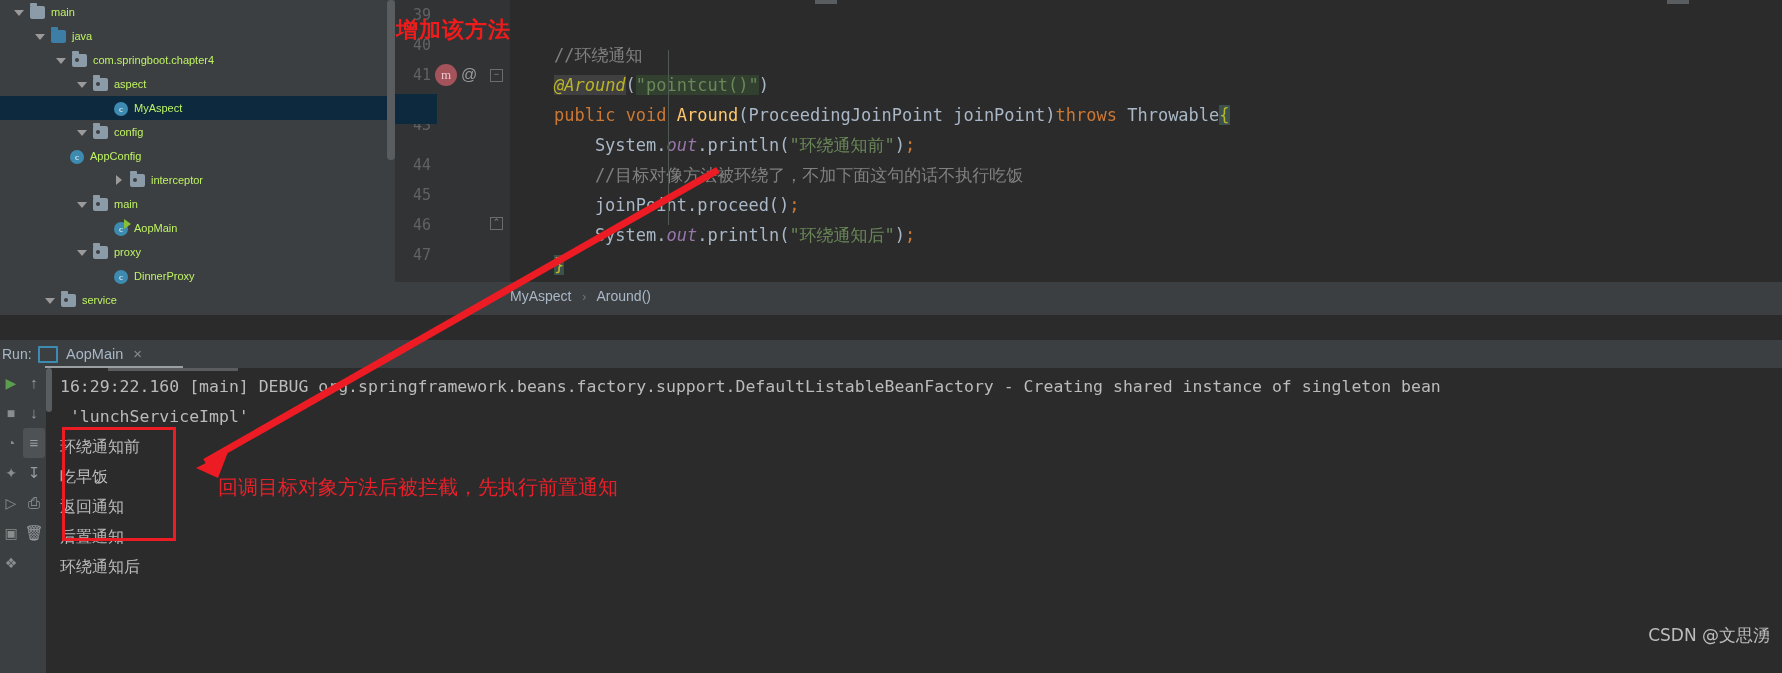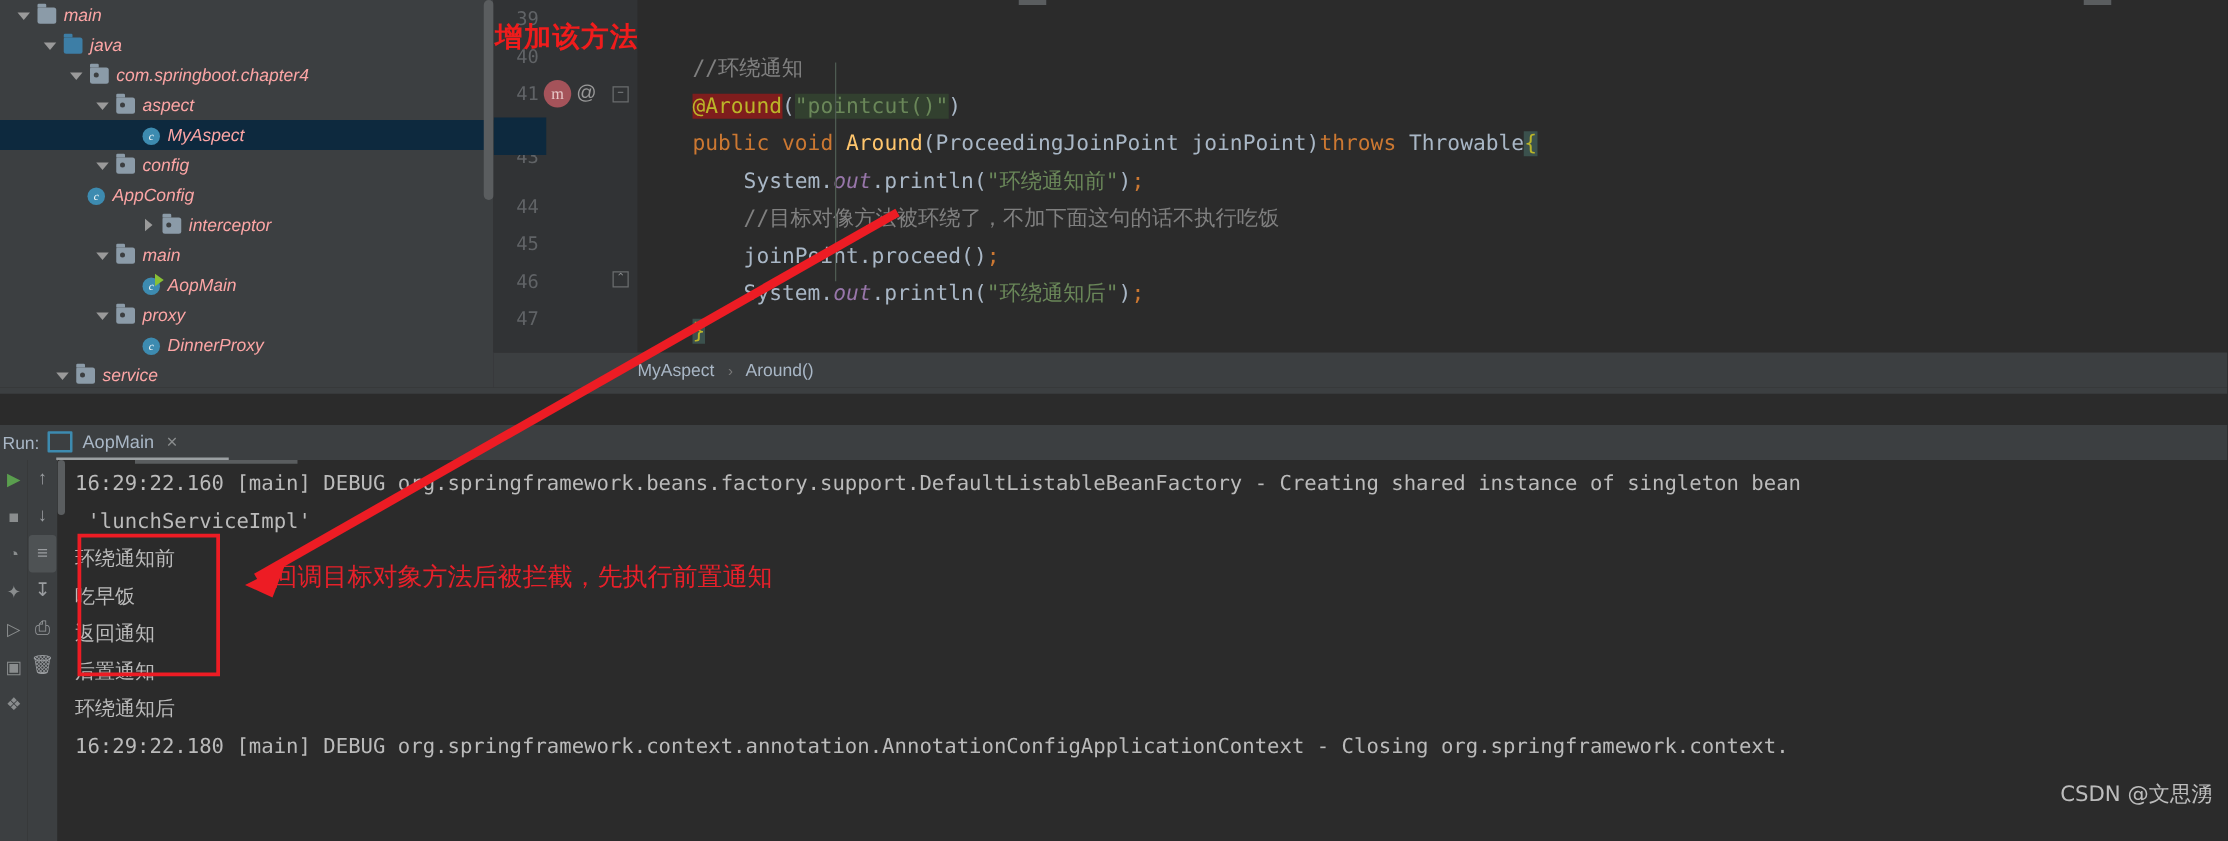--- a/index.html
+++ b/index.html
@@ -11,21 +11,21 @@
   
   .abs{position:absolute;}
 
   
   #project-tree{
     left:0;top:0;width:395px;height:310px;
     background:#3c3f41;overflow:hidden;
   }
   .tree-row{
     height:24px;line-height:24px;white-space:nowrap;
-    font-size:14px;color:#fca5a5;position:relative;font-style:italic;
+    font-size:11px;color:#bef264;position:relative;
   }
   .tree-row.selected{background:#0d293e;}
   .tree-row .arrow{
     display:inline-block;width:11px;height:11px;vertical-align:middle;
     margin-right:5px;position:relative;top:-1px;
   }
   .tree-row .arrow.down::before{
     content:"";position:absolute;left:0;top:3px;
     border-left:5px solid transparent;border-right:5px solid transparent;
     border-top:6px solid #9a9a9a;
@@ -108,21 +108,21 @@
   #code{
     left:115px;top:0;right:0;height:282px;
     font-family:"DejaVu Sans Mono","Liberation Mono",monospace;
     font-size:17px;white-space:pre;
   }
   .cline{height:30px;line-height:30px;padding-left:3px;white-space:pre;}
   .k{color:#cc7832;}      
   .cm{color:#808080;}     
   .str{color:#6a8759;}    
   .ann{color:#bbb529;}    
-  .ann-hl{background:#7f1d1d;}
+  .ann-hl{background:#404040;font-style:italic;}
   .str-hl{background:#32402f;}
   .id{color:#a9b7c6;}
   .mth{color:#ffc66d;}
   .fld{color:#9876aa;font-style:italic;}
   .brace-hl{background:#3b514d;}
   #vert-guide{
     position:absolute;left:158px;top:50px;width:1px;height:175px;background:#4e5b52;
   }
   #caret-line-hl{position:absolute;left:0;top:94px;width:42px;height:30px;background:#0d293e;}
   
@@ -178,21 +178,21 @@
   #console-scroll{left:0;top:0;width:6px;height:44px;background:#5a5d5f;border-radius:3px;}
   #console-top-bar{left:62px;top:0;width:130px;height:3px;background:#5a5d5f;}
 
   
   #anno-add-method{
     left:396px;top:15px;color:#f01c1c;font-size:22px;
     font-family:"DejaVu Sans","Liberation Sans",sans-serif;font-weight:600;
     letter-spacing:1px;
   }
   #anno-callback{
-    left:218px;top:448px;color:#e8202a;font-size:20px;
+    left:218px;top:474px;color:#e8202a;font-size:20px;
     font-family:"DejaVu Sans","Liberation Sans",sans-serif;
   }
   #red-box{
     left:62px;top:427px;width:114px;height:114px;
     border:3px solid #ed1c24;box-sizing:border-box;
   }
   #red-arrow{left:0;top:0;width:1782px;height:673px;pointer-events:none;}
 
   
   #watermark{
@@ -291,21 +291,20 @@
   <div class="abs" id="console-scroll"></div>
   <div class="abs" id="console-top-bar"></div>
   <div id="console-lines" style="padding-top:4px">
       <div class="console-line">16:29:22.160 [main] DEBUG org.springframework.beans.factory.support.DefaultListableBeanFactory - Creating shared instance of singleton bean</div>
       <div class="console-line"> 'lunchServiceImpl'</div>
       <div class="console-line cjk">环绕通知前</div>
       <div class="console-line cjk">吃早饭</div>
       <div class="console-line cjk">返回通知</div>
       <div class="console-line cjk">后置通知</div>
       <div class="console-line cjk">环绕通知后</div>
-      <div class="console-line">16:29:22.180 [main] DEBUG org.springframework.context.annotation.AnnotationConfigApplicationContext - Closing org.springframework.context.</div>
     </div>
 </div>
 
 <div class="abs" id="anno-add-method">增加该方法</div>
 
 <div class="abs" id="red-box"></div>
 
 <div class="abs" id="anno-callback">回调目标对象方法后被拦截，先执行前置通知</div>
 
 <svg class="abs" id="red-arrow" viewBox="0 0 1782 673">

